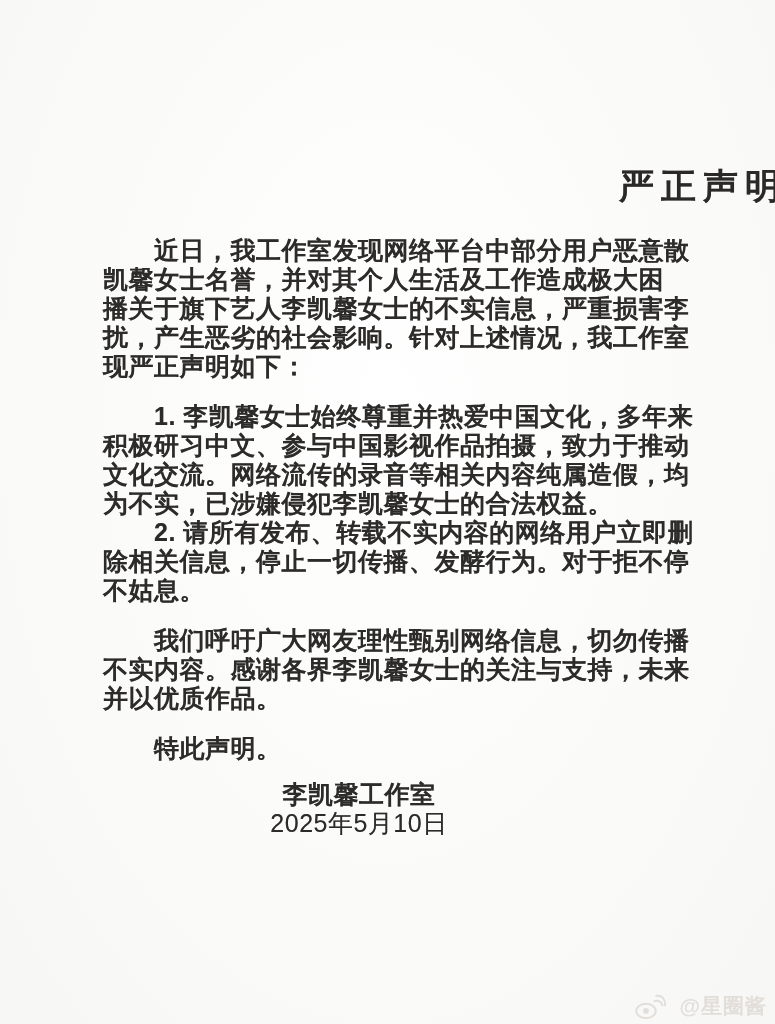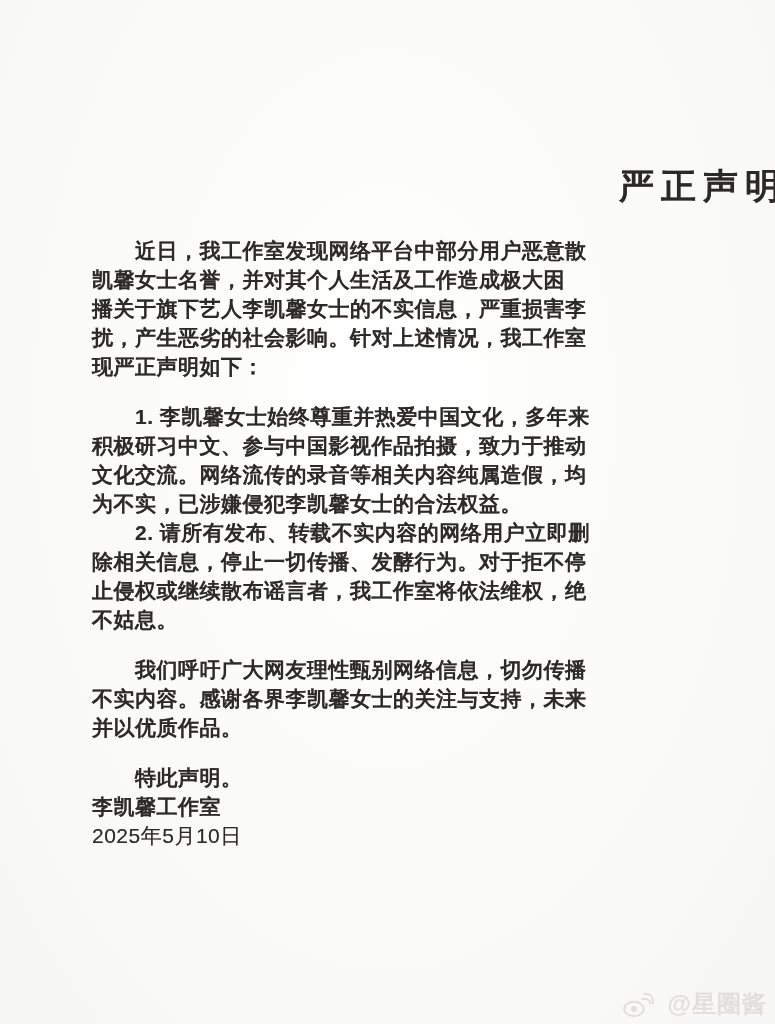--- a/index.html
+++ b/index.html
@@ -25,45 +25,45 @@
     text-align: right;
     font-size: 35px;
     font-weight: 700;
     letter-spacing: 7px;
     color: #2b2928;
     text-shadow: 0 0 0.5px rgba(40,40,40,0.5);
   }
   .doc-body {
     position: absolute;
     top: 236px;
-    left: 92px;
+    left: 103px;
     width: 512px;
-    font-size: 21px;
+    font-size: 25px;
     font-weight: 600;
     line-height: 29px;
     color: #2d2b2a;
     text-shadow: 0 0 0.6px rgba(45,43,42,0.45);
     letter-spacing: 0.5px;
   }
   .paragraph { margin-bottom: 21px; }
   .paragraph:last-child { margin-bottom: 0; }
   .line { white-space: nowrap; }
-  .closing-line { margin-bottom: 0; }
-  .signature-block { text-align: left; }
+  .closing-line { margin-bottom: 17px; }
+  .signature-block { text-align: center; }
   .signature-line { white-space: nowrap; }
   .date-line { white-space: nowrap; font-weight: 400; }
   .watermark {
     position: absolute;
     right: 8px;
     bottom: 4px;
     display: flex;
     align-items: center;
     gap: 14px;
     color: #e2dfda;
-    font-size: 24px;
+    font-size: 21px;
     font-weight: 700;
     letter-spacing: 1px;
     user-select: none;
     text-align: center;
   }
   .watermark-icon { display: block; width: 32px; height: 27px; }
 </style>
 </head>
 <body>
 
@@ -81,21 +81,20 @@
         <div class="line">现严正声明如下：</div>
       </div>
 
     <div class="paragraph">
         <div class="line">　　1. 李凯馨女士始终尊重并热爱中国文化，多年来</div>
         <div class="line">积极研习中文、参与中国影视作品拍摄，致力于推动</div>
         <div class="line">文化交流。网络流传的录音等相关内容纯属造假，均</div>
         <div class="line">为不实，已涉嫌侵犯李凯馨女士的合法权益。</div>
         <div class="line">　　2. 请所有发布、转载不实内容的网络用户立即删</div>
         <div class="line">除相关信息，停止一切传播、发酵行为。对于拒不停</div>
-        <div class="line">止侵权或继续散布谣言者，我工作室将依法维权，绝</div>
         <div class="line">不姑息。</div>
       </div>
 
     <div class="paragraph">
         <div class="line">　　我们呼吁广大网友理性甄别网络信息，切勿传播</div>
         <div class="line">不实内容。感谢各界李凯馨女士的关注与支持，未来</div>
         <div class="line">并以优质作品。</div>
       </div>
 
     <div class="paragraph closing-line line">　　特此声明。</div>

